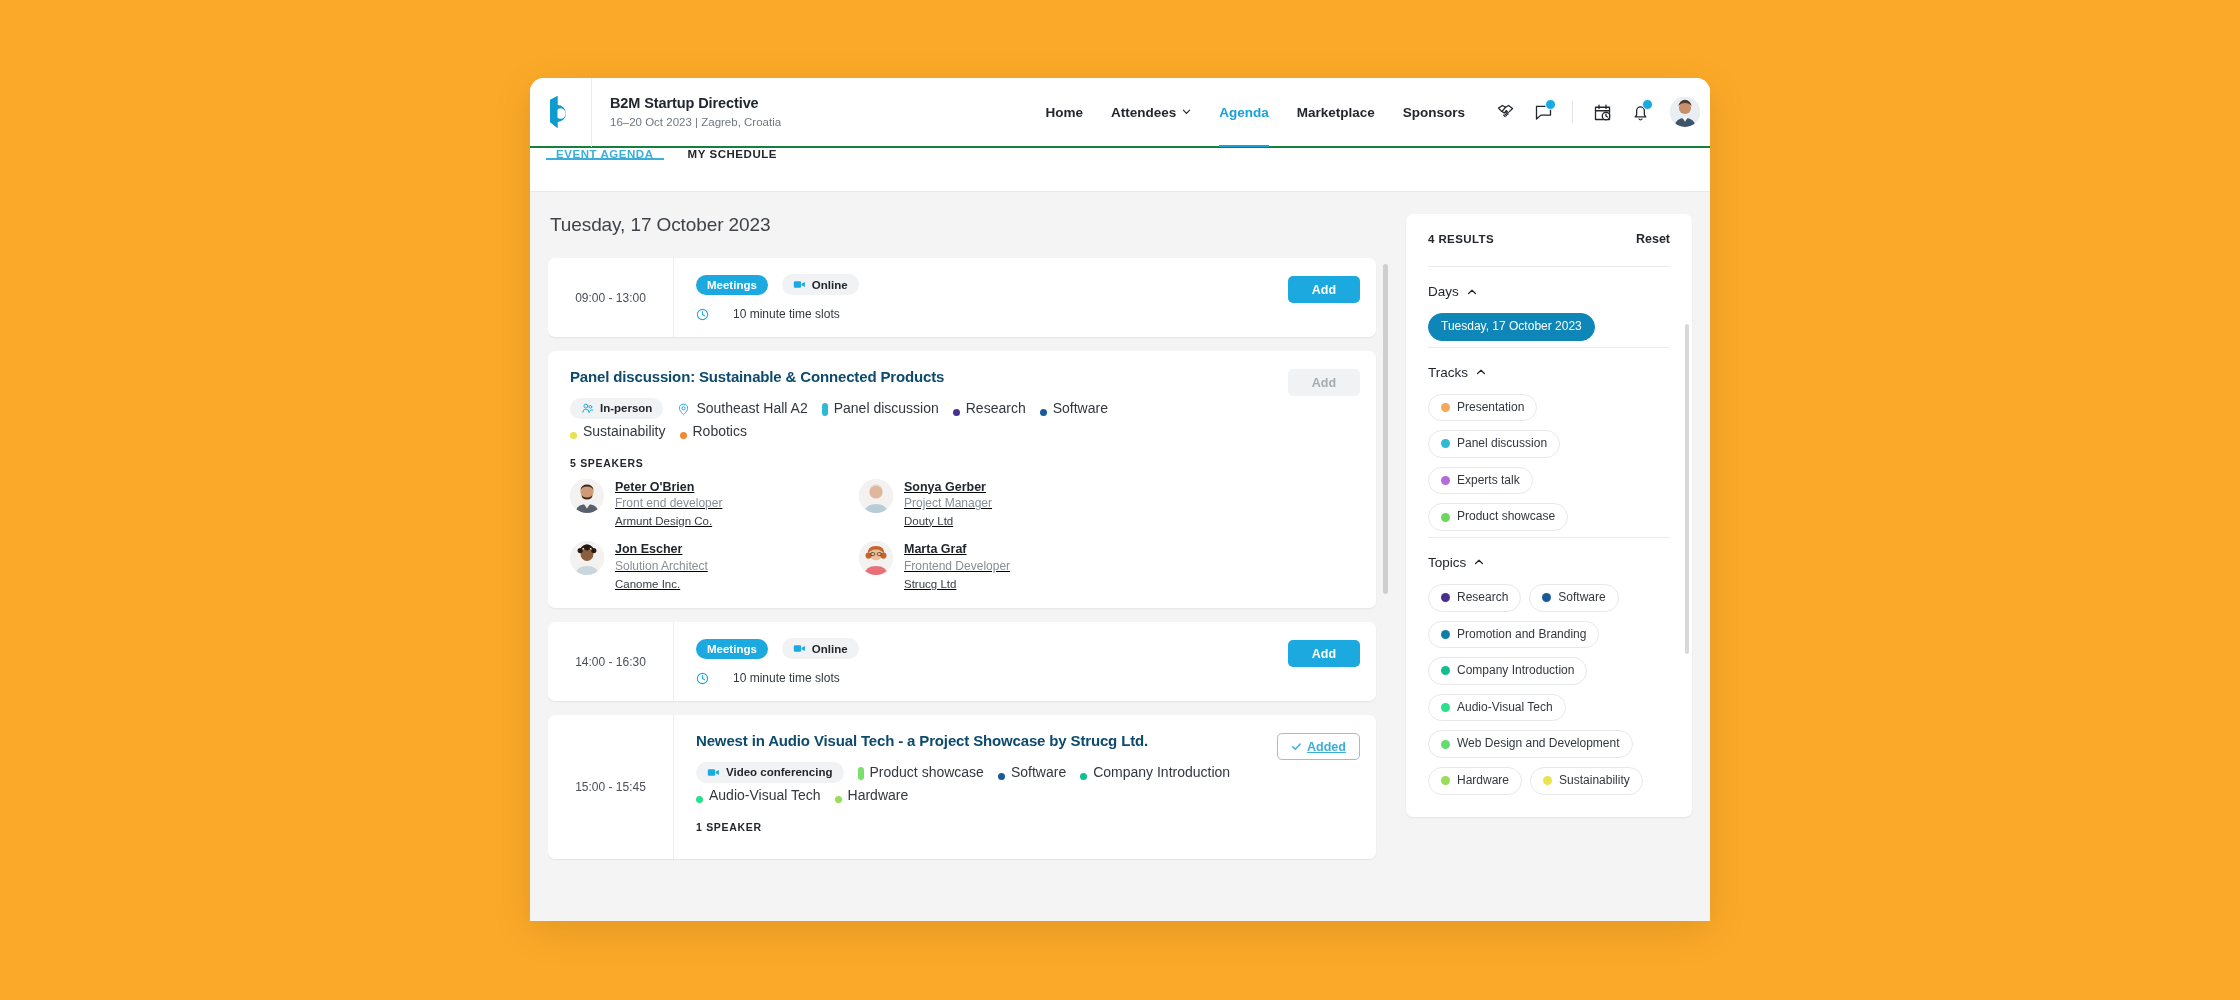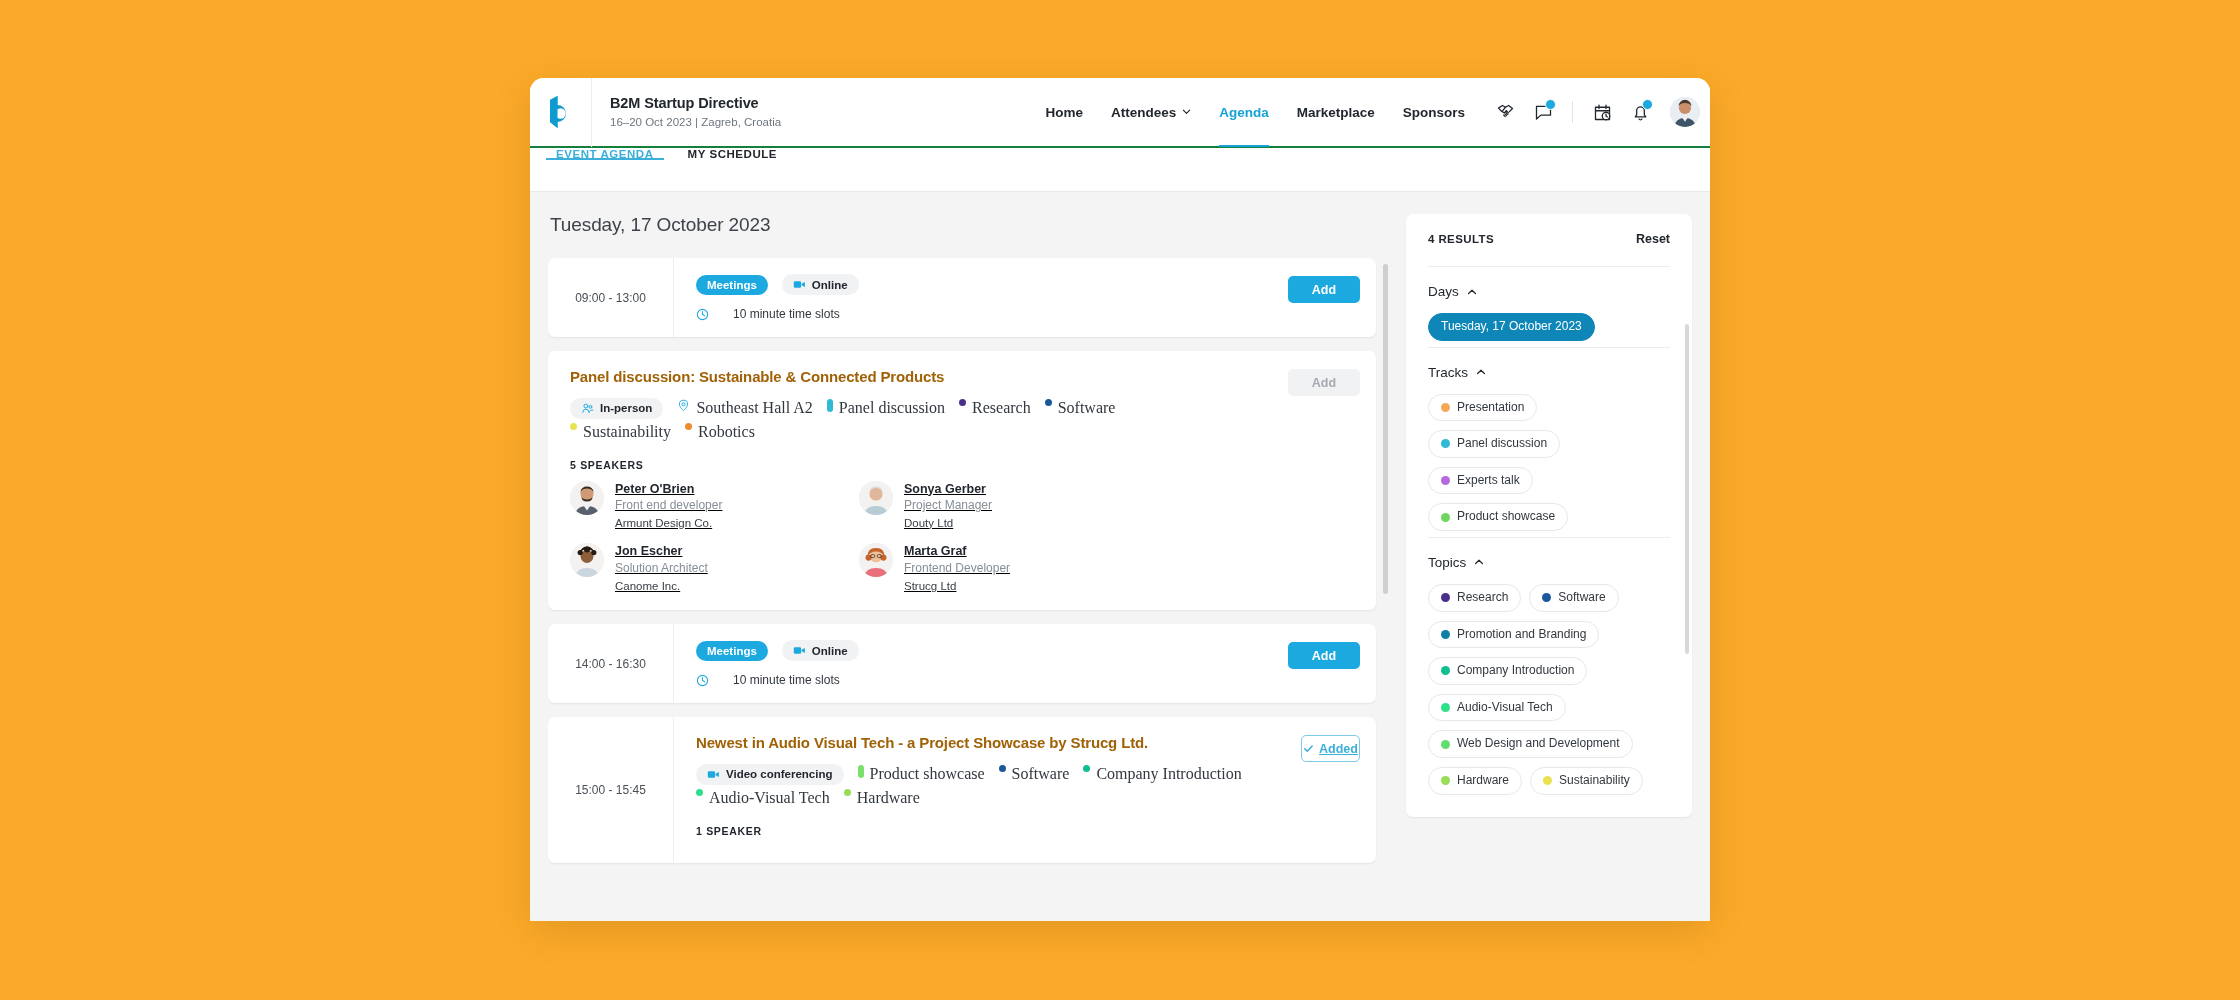--- a/index.html
+++ b/index.html
@@ -130,38 +130,38 @@
     border-right: 1px solid #eceef0;
     padding: 18px 6px;
   }
   .card-body {
     flex: 1 1 auto; min-width: 0;
     padding: 16px 16px 16px 22px;
     display: flex; align-items: flex-start; gap: 12px;
   }
   .card-main { flex: 1 1 auto; min-width: 0; }
   .card-title {
-    font-size: 15px; font-weight: bold; color: #a16207;
+    font-size: 15px; font-weight: bold; color: #0c4a6e;
     line-height: 1.3; margin-bottom: 11px; letter-spacing: -0.15px;
   }
 
   .meta-row {
     display: flex; flex-wrap: wrap; align-items: center;
     gap: 7px 14px; margin-bottom: 4px;
   }
   .pill {
     display: inline-flex; align-items: center; gap: 6px;
     font-size: 11.5px; font-weight: bold; border-radius: 14px;
     padding: 4px 11px; white-space: nowrap;
   }
   .pill-blue { background: #1CA9E0; color: #fff; }
   .pill-grey { background: #f1f2f3; color: #22272e; }
   .meta-item {
-    display: inline-flex; align-items: flex-start; gap: 6px;
-    font-size: 16px; color: #32383f; white-space: nowrap; font-family: Liberation Serif, serif;
+    display: inline-flex; align-items: flex-end; gap: 6px;
+    font-size: 14px; color: #32383f; white-space: nowrap;
   }
   .dot { width: 7px; height: 7px; border-radius: 50%; flex: 0 0 7px; }
   .bar { width: 6px; height: 13px; border-radius: 3px; flex: 0 0 6px; }
   .slot-row {
     display: flex; align-items: center; gap: 24px;
     font-size: 12px; color: #32383f; margin-top: 12px;
   }
 
   .speakers-label {
     font-size: 10.5px; font-weight: bold; letter-spacing: 0.7px;
@@ -182,21 +182,21 @@
 
   .card-action { flex: 0 0 auto; padding-top: 2px; }
   .btn-add {
     width: 72px; height: 27px; border-radius: 5px; border: none;
     background: #1CA9E0; color: #fff;
     font-size: 12.5px; font-weight: bold; cursor: pointer;
     font-family: inherit;
   }
   .btn-add.disabled { background: #f1f2f3; color: #a5abb2; cursor: default; }
   .btn-added {
-    width: 59px; height: 27px; border-radius: 5px;
+    width: 83px; height: 27px; border-radius: 5px;
     border: 1px solid #7ec9e8; background: #fff; color: #3BAFDA;
     font-size: 12.5px; font-weight: bold; cursor: pointer;
     display: flex; align-items: center; justify-content: center; gap: 5px;
     font-family: inherit;
     text-decoration: underline;
   }
 
   #main-scrollbar {
     position: absolute; top: 0; right: 2px;
     width: 5px; border-radius: 3px; background: transparent;

